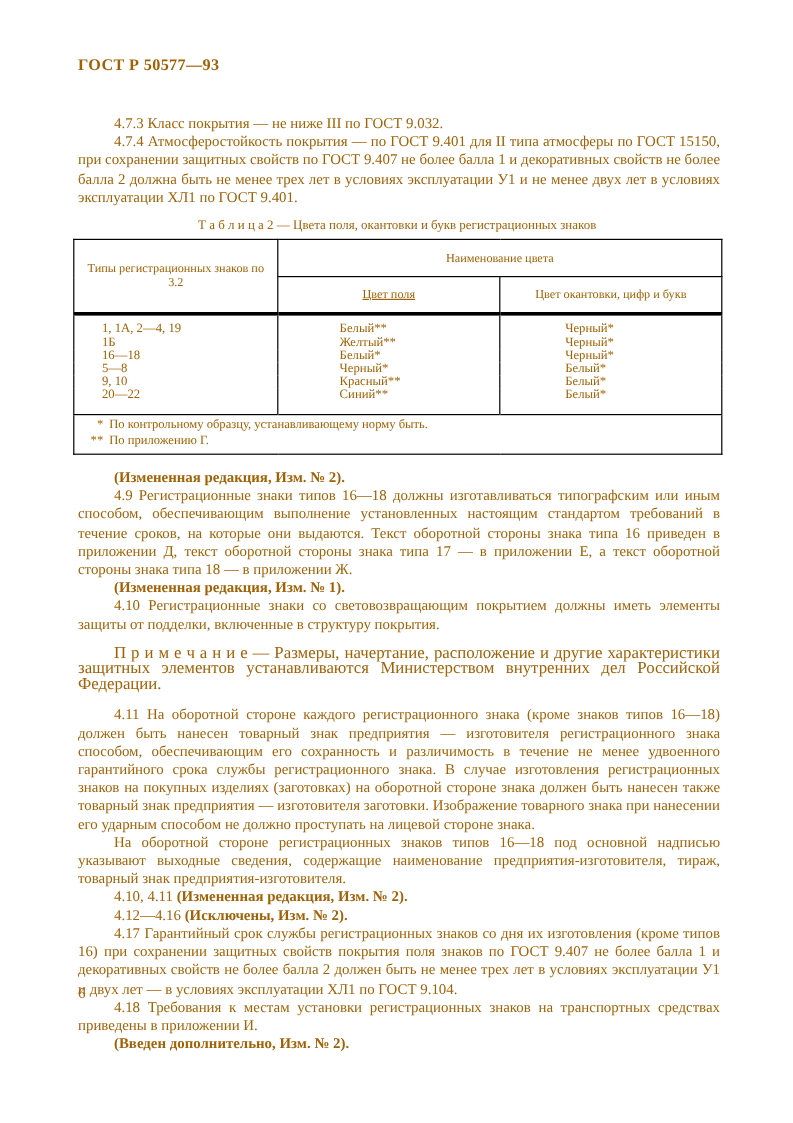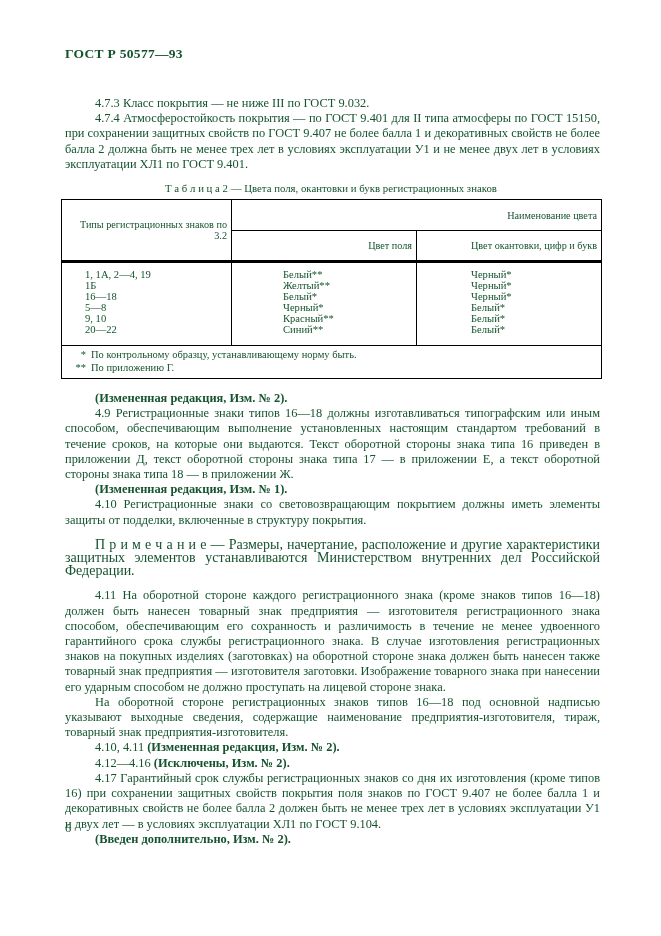--- a/index.html
+++ b/index.html
@@ -2,21 +2,21 @@
 <html><head>
 <meta charset="utf-8">
 <style>
   * { margin: 0; padding: 0; box-sizing: border-box; }
   html, body { background: #ffffff; }
   .page {
     width: 661px; height: 936px;
     background: #ffffff;
     position: relative;
     font-family: "Liberation Serif", serif;
-    color: #14532d;
+    color: #a16207;
     overflow: hidden;
   }
   .content {
     position: absolute;
     left: 65px; top: 46px;
     width: 535px;
   }
   .doc-header {
     font-weight: bold;
     font-size: 13.5px;
@@ -45,27 +45,27 @@
   table.t {
     border-collapse: collapse;
     table-layout: fixed;
     width: 541px;
     margin-left: -4px;
     border: 1.5px solid #000;
   }
   table.t th {
     font-weight: normal;
     font-size: 10.2px;
-    text-align: right;
+    text-align: center;
     vertical-align: middle;
     border: 1px solid #000;
     padding: 2px 4px;
   }
   th.th-col1 { width: 170px; }
-  th.th-col2 { width: 165px; }
+  th.th-col2 { width: 165px; text-decoration: underline; }
   th.th-col3 { width: 206px; }
   thead tr { height: 31px; }
   tbody td {
     font-size: 10.6px;
     line-height: 11px;
     padding: 0;
     vertical-align: top;
     white-space: nowrap;
   }
   tbody tr:first-child td { border-top: 3px solid #000; padding-top: 6px; font-family: Liberation Serif, serif; }
@@ -173,18 +173,19 @@
         <p class="para bold"><b>(Измененная редакция, Изм. № 2).</b></p>
         <p class="para normal">4.9 Регистрационные знаки типов 16—18 должны изготавливаться типографским или иным способом, обеспечивающим выполнение установленных настоящим стандартом требований в течение сроков, на которые они выдаются. Текст оборотной стороны знака типа 16 приведен в приложении Д, текст оборотной стороны знака типа 17 — в приложении Е, а текст оборотной стороны знака типа 18 — в приложении Ж.</p>
         <p class="para bold"><b>(Измененная редакция, Изм. № 1).</b></p>
         <p class="para normal">4.10 Регистрационные знаки со световозвращающим покрытием должны иметь элементы защиты от подделки, включенные в структуру покрытия.</p>
         <p class="para note"><span>П р и м е ч а н и е — </span>Размеры, начертание, расположение и другие характеристики защитных элементов устанавливаются Министерством внутренних дел Российской Федерации.</p>
         <p class="para normal">4.11 На оборотной стороне каждого регистрационного знака (кроме знаков типов 16—18) должен быть нанесен товарный знак предприятия — изготовителя регистрационного знака способом, обеспечивающим его сохранность и различимость в течение не менее удвоенного гарантийного срока службы регистрационного знака. В случае изготовления регистрационных знаков на покупных изделиях (заготовках) на оборотной стороне знака должен быть нанесен также товарный знак предприятия — изготовителя заготовки. Изображение товарного знака при нанесении его ударным способом не должно проступать на лицевой стороне знака.</p>
         <p class="para normal">На оборотной стороне регистрационных знаков типов 16—18 под основной надписью указывают выходные сведения, содержащие наименование предприятия-изготовителя, тираж, товарный знак предприятия-изготовителя.</p>
         <p class="para mixed">4.10, 4.11 <b>(Измененная редакция, Изм. № 2).</b></p>
         <p class="para mixed">4.12—4.16 <b>(Исключены, Изм. № 2).</b></p>
         <p class="para normal">4.17 Гарантийный срок службы регистрационных знаков со дня их изготовления (кроме типов 16) при сохранении защитных свойств покрытия поля знаков по ГОСТ 9.407 не более балла 1 и декоративных свойств не более балла 2 должен быть не менее трех лет в условиях эксплуатации У1 и двух лет — в условиях эксплуатации ХЛ1 по ГОСТ 9.104.</p>
+        <p class="para normal">4.18 Требования к местам установки регистрационных знаков на транспортных средствах приведены в приложении И.</p>
         <p class="para bold"><b>(Введен дополнительно, Изм. № 2).</b></p>
       </div>
   </div>
 
   <div class="page-number">6</div>
 </div>
 
 </body></html>

